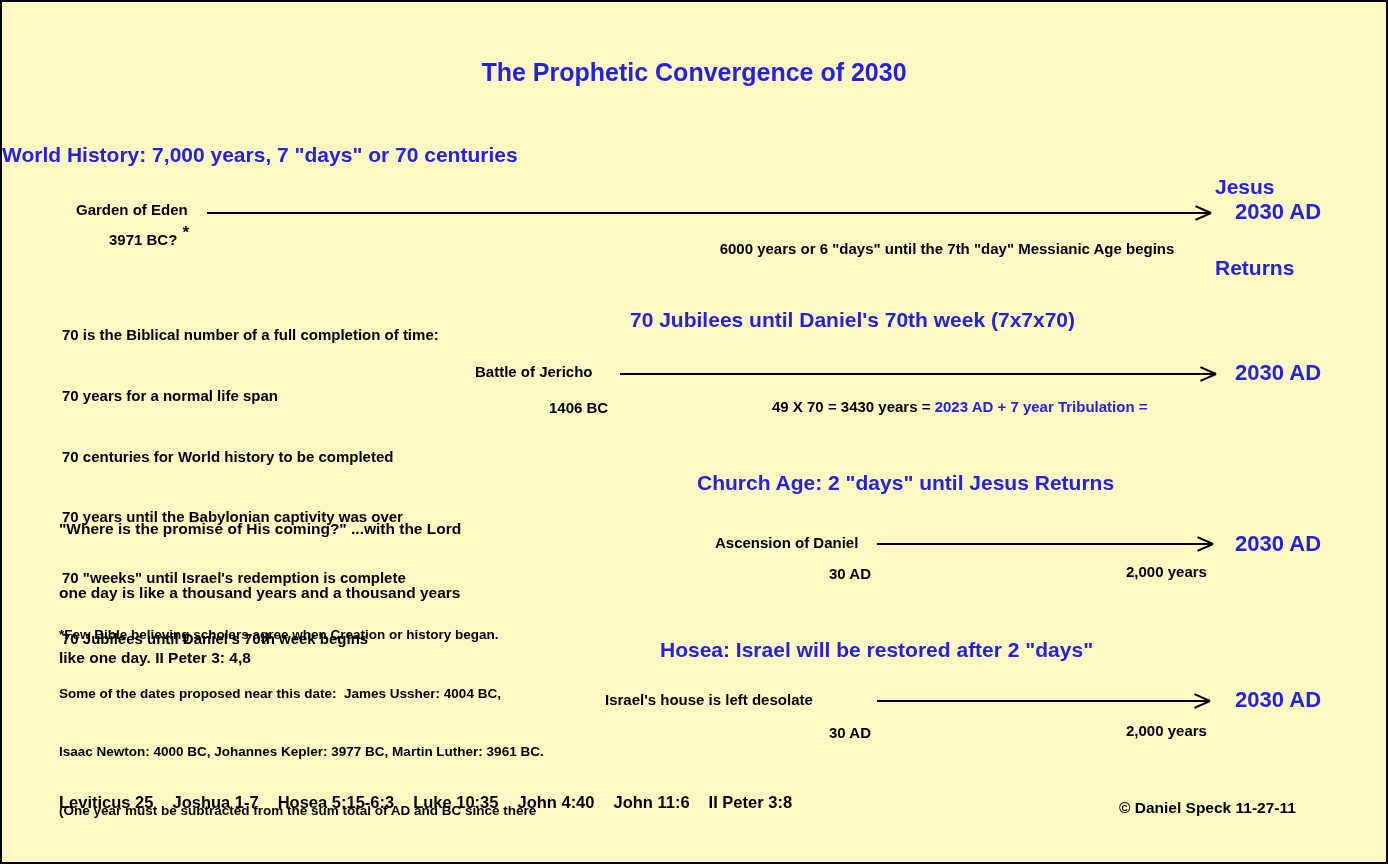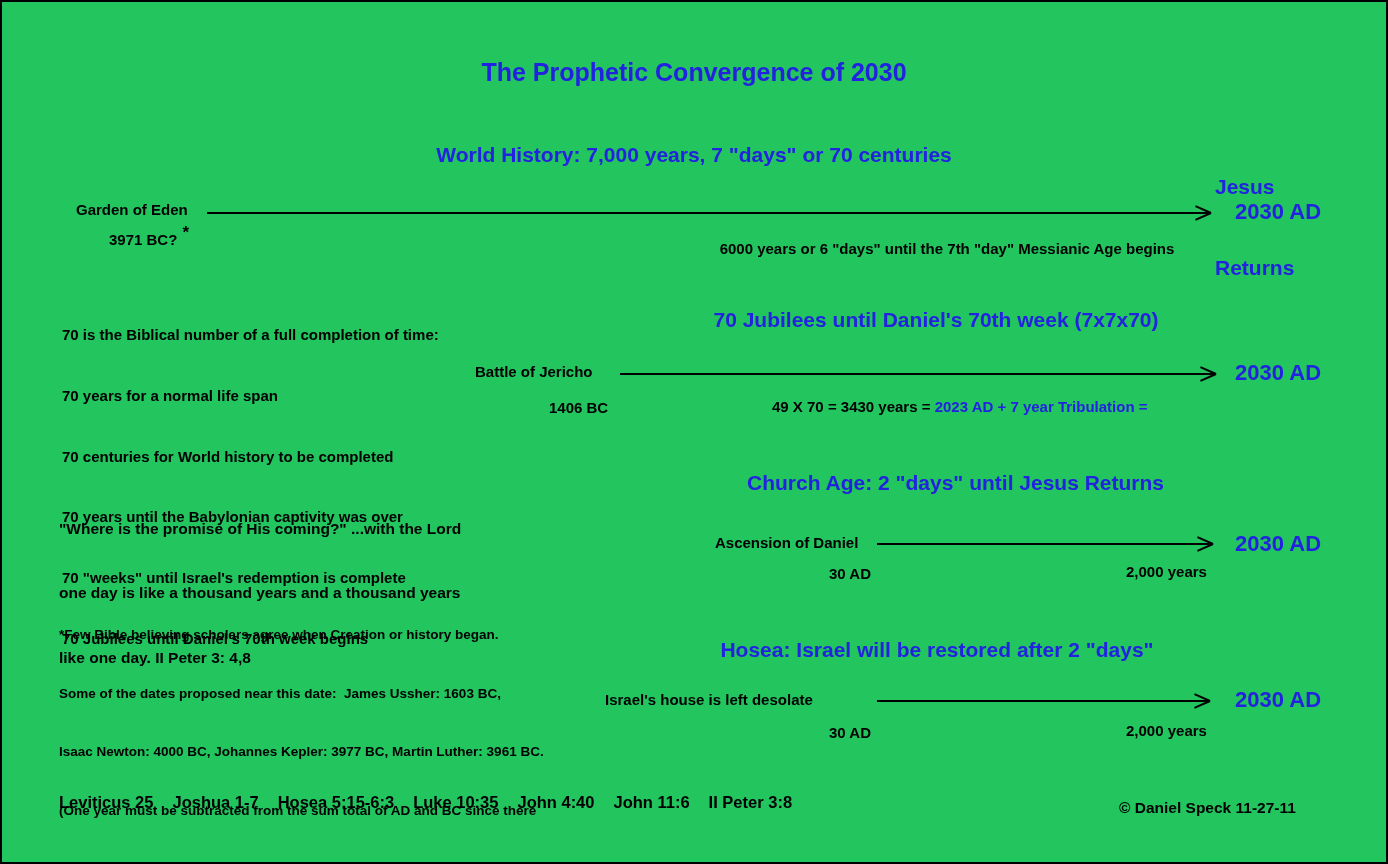--- a/index.html
+++ b/index.html
@@ -6,32 +6,32 @@
   * { margin:0; padding:0; box-sizing:border-box; }
   body {
     background:#ffffff;
     font-family:"Liberation Sans", sans-serif;
     font-weight:bold;
     color:var(--text-black, #000);
   }
   .canvas {
     position:relative;
     width:1388px; height:864px;
-    background:#22c55e;
+    background:#fef9c3;
     border:2px solid #000;
     overflow:hidden;
   }
   .abs { position:absolute; white-space:pre; }
   .blue { color:var(--accent-blue, #2222E0); }
   .title {
     top:55px; left:0; width:100%;
     text-align:center;
     font-size:25px; line-height:30px;
   }
-  .heading { font-size:21px; line-height:26px; text-align:center; }
+  .heading { font-size:21px; line-height:26px; text-align:left; }
   .label   { font-size:15px; line-height:18px;margin-left:12px; }
   .small   { font-size:15px; line-height:18px; }
   .year-big{ font-size:22px; line-height:26px; }
   .jesus-returns {
     top:117px; left:1213px; width:150px;
     font-size:21px; line-height:27px;
   }
   
   .arrow { position:absolute; height:2px; background:#000; }
   .arrow::before, .arrow::after {
@@ -105,21 +105,21 @@
   <div class="abs heading blue" style="top:468px; left:695px; width:517px;">Church Age: 2 "days" until Jesus Returns</div>
 
   <div class="abs label" style="top:532px; left:701px;">Ascension of Daniel</div>
   <div class="arrow" style="top:541px; left:875px; width:335px;"></div>
   <div class="abs year-big blue" style="top:529px; left:1233px;">2030 AD</div>
   <div class="abs label" style="top:563px; left:815px;">30 AD</div>
   <div class="abs label" style="top:561px; left:1112px;">2,000 years</div>
 
   <div class="abs line-block footnote">
     <div>*Few Bible believing scholars agree when Creation or history began.</div>
-    <div>Some of the dates proposed near this date:  James Ussher: 1603 BC,</div>
+    <div>Some of the dates proposed near this date:  James Ussher: 4004 BC,</div>
     <div>Isaac Newton: 4000 BC, Johannes Kepler: 3977 BC, Martin Luther: 3961 BC.</div>
     <div>(One year must be subtracted from the sum total of AD and BC since there</div>
     <div>is no year zero)</div>
   </div>
 
   <div class="abs heading blue" style="top:635px; left:658px; width:554px;">Hosea: Israel will be restored after 2 "days"</div>
 
   <div class="abs label" style="top:689px; left:591px;">Israel's house is left desolate</div>
   <div class="arrow" style="top:698px; left:875px; width:332px;"></div>
   <div class="abs year-big blue" style="top:685px; left:1233px;">2030 AD</div>

